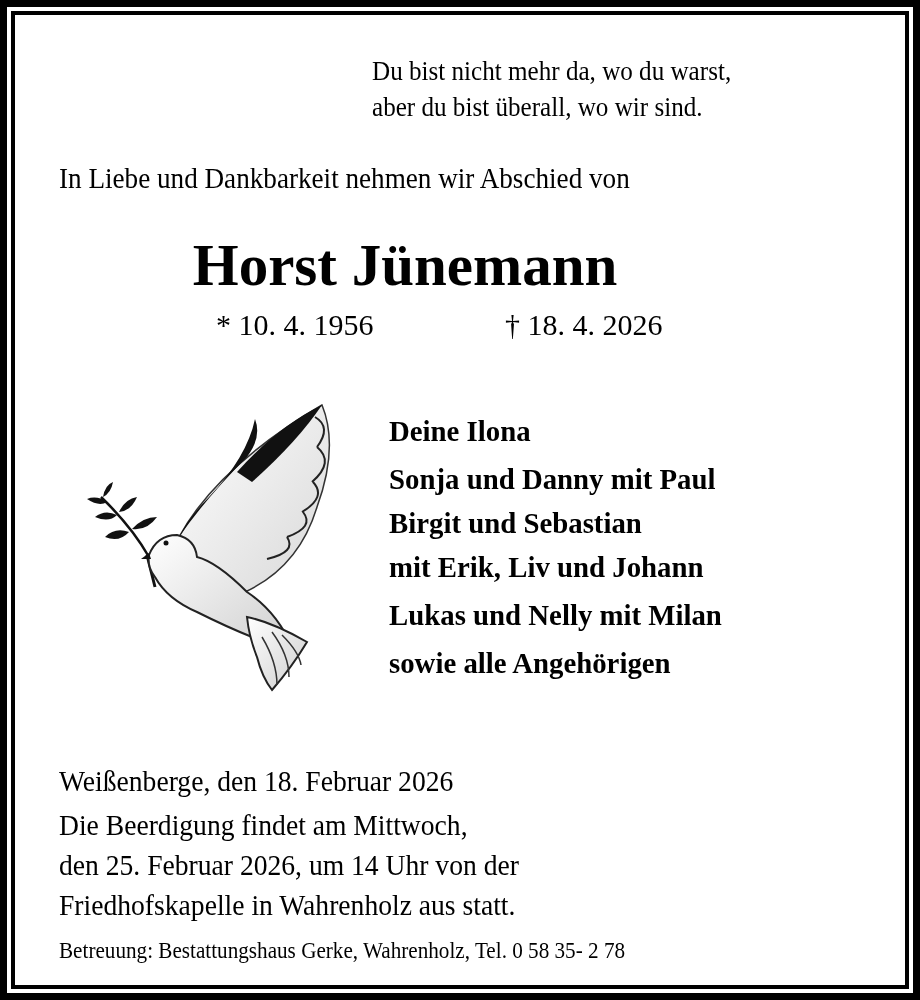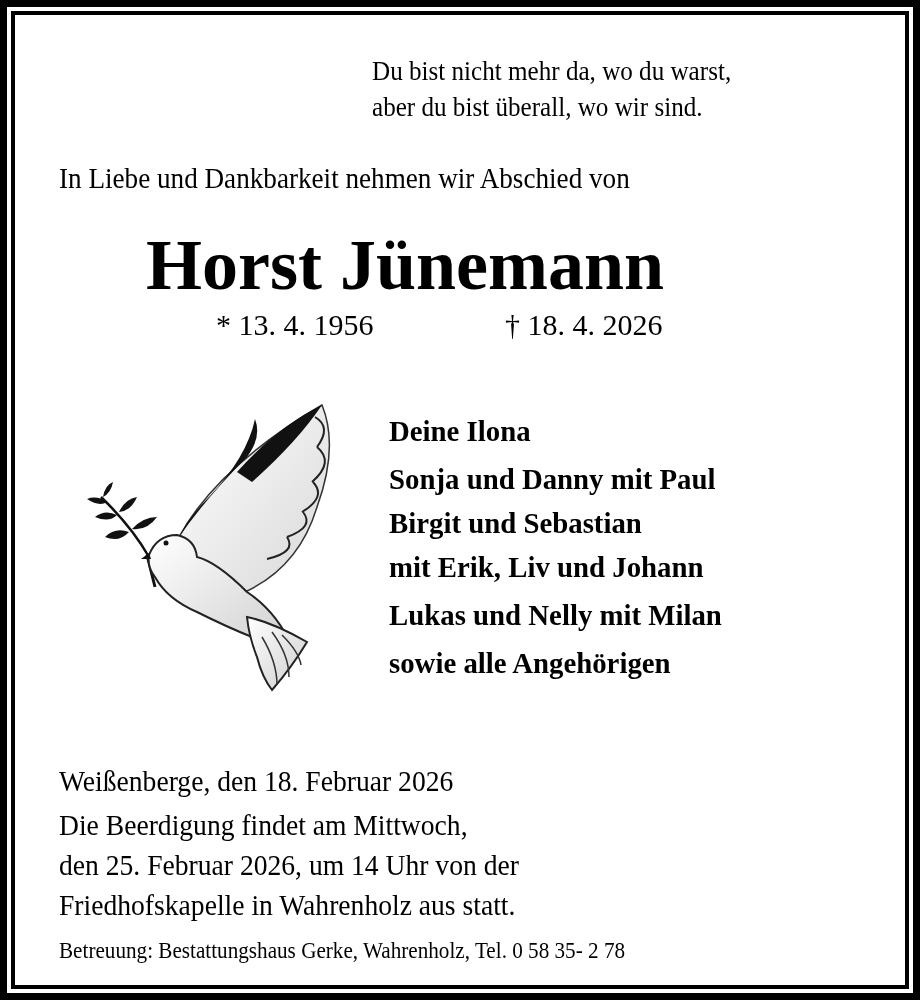--- a/index.html
+++ b/index.html
@@ -19,21 +19,21 @@
     .quote {
       left: 357px; top: 38px; font-size: 27px; line-height: 36px;
       transform: scaleX(0.93); transform-origin: left top;
     }
     .intro {
       left: 44px; top: 143px; font-size: 30px; line-height: 40px;
       transform: scaleX(0.905); transform-origin: left top;
     }
     .name {
       left: 0; width: 780px; top: 210px; text-align: center;
-      font-weight: bold; font-size: 72px; line-height: 80px;
+      font-weight: bold; font-size: 59px; line-height: 80px;
     }
     .dates { top: 290px; font-size: 30px; line-height: 40px; }
     .born { left: 201px; }
     .died { left: 490px; }
     .dove { left: 62px; top: 372px; width: 260px; height: 310px; }
     .family {
       left: 374px; top: 392px; font-weight: bold; font-size: 30px;
       transform: scaleX(0.96); transform-origin: left top;
     }
     .family div { line-height: 48px; height: 48px; }
@@ -57,21 +57,21 @@
 
     <div class="abs quote">
       <div>Du bist nicht mehr da, wo du warst,</div>
       <div>aber du bist überall, wo wir sind.</div>
     </div>
 
     <div class="abs intro">In Liebe und Dankbarkeit nehmen wir Abschied von</div>
 
     <div class="abs name">Horst Jünemann</div>
 
-    <div class="abs dates born">* 13. 4. 1956</div>
+    <div class="abs dates born">* 10. 4. 1956</div>
     <div class="abs dates died">† 18. 4. 2026</div>
 
     <svg class="abs dove" viewBox="0 0 260 310">
       <defs>
         <linearGradient id="wingGrad" x1="0" y1="0" x2="1" y2="1">
           <stop offset="0" stop-color="#ffffff"></stop>
           <stop offset="1" stop-color="#d8d8d8"></stop>
         </linearGradient>
         <linearGradient id="bodyGrad" x1="0" y1="0" x2="1" y2="1">
           <stop offset="0" stop-color="#ffffff"></stop>

